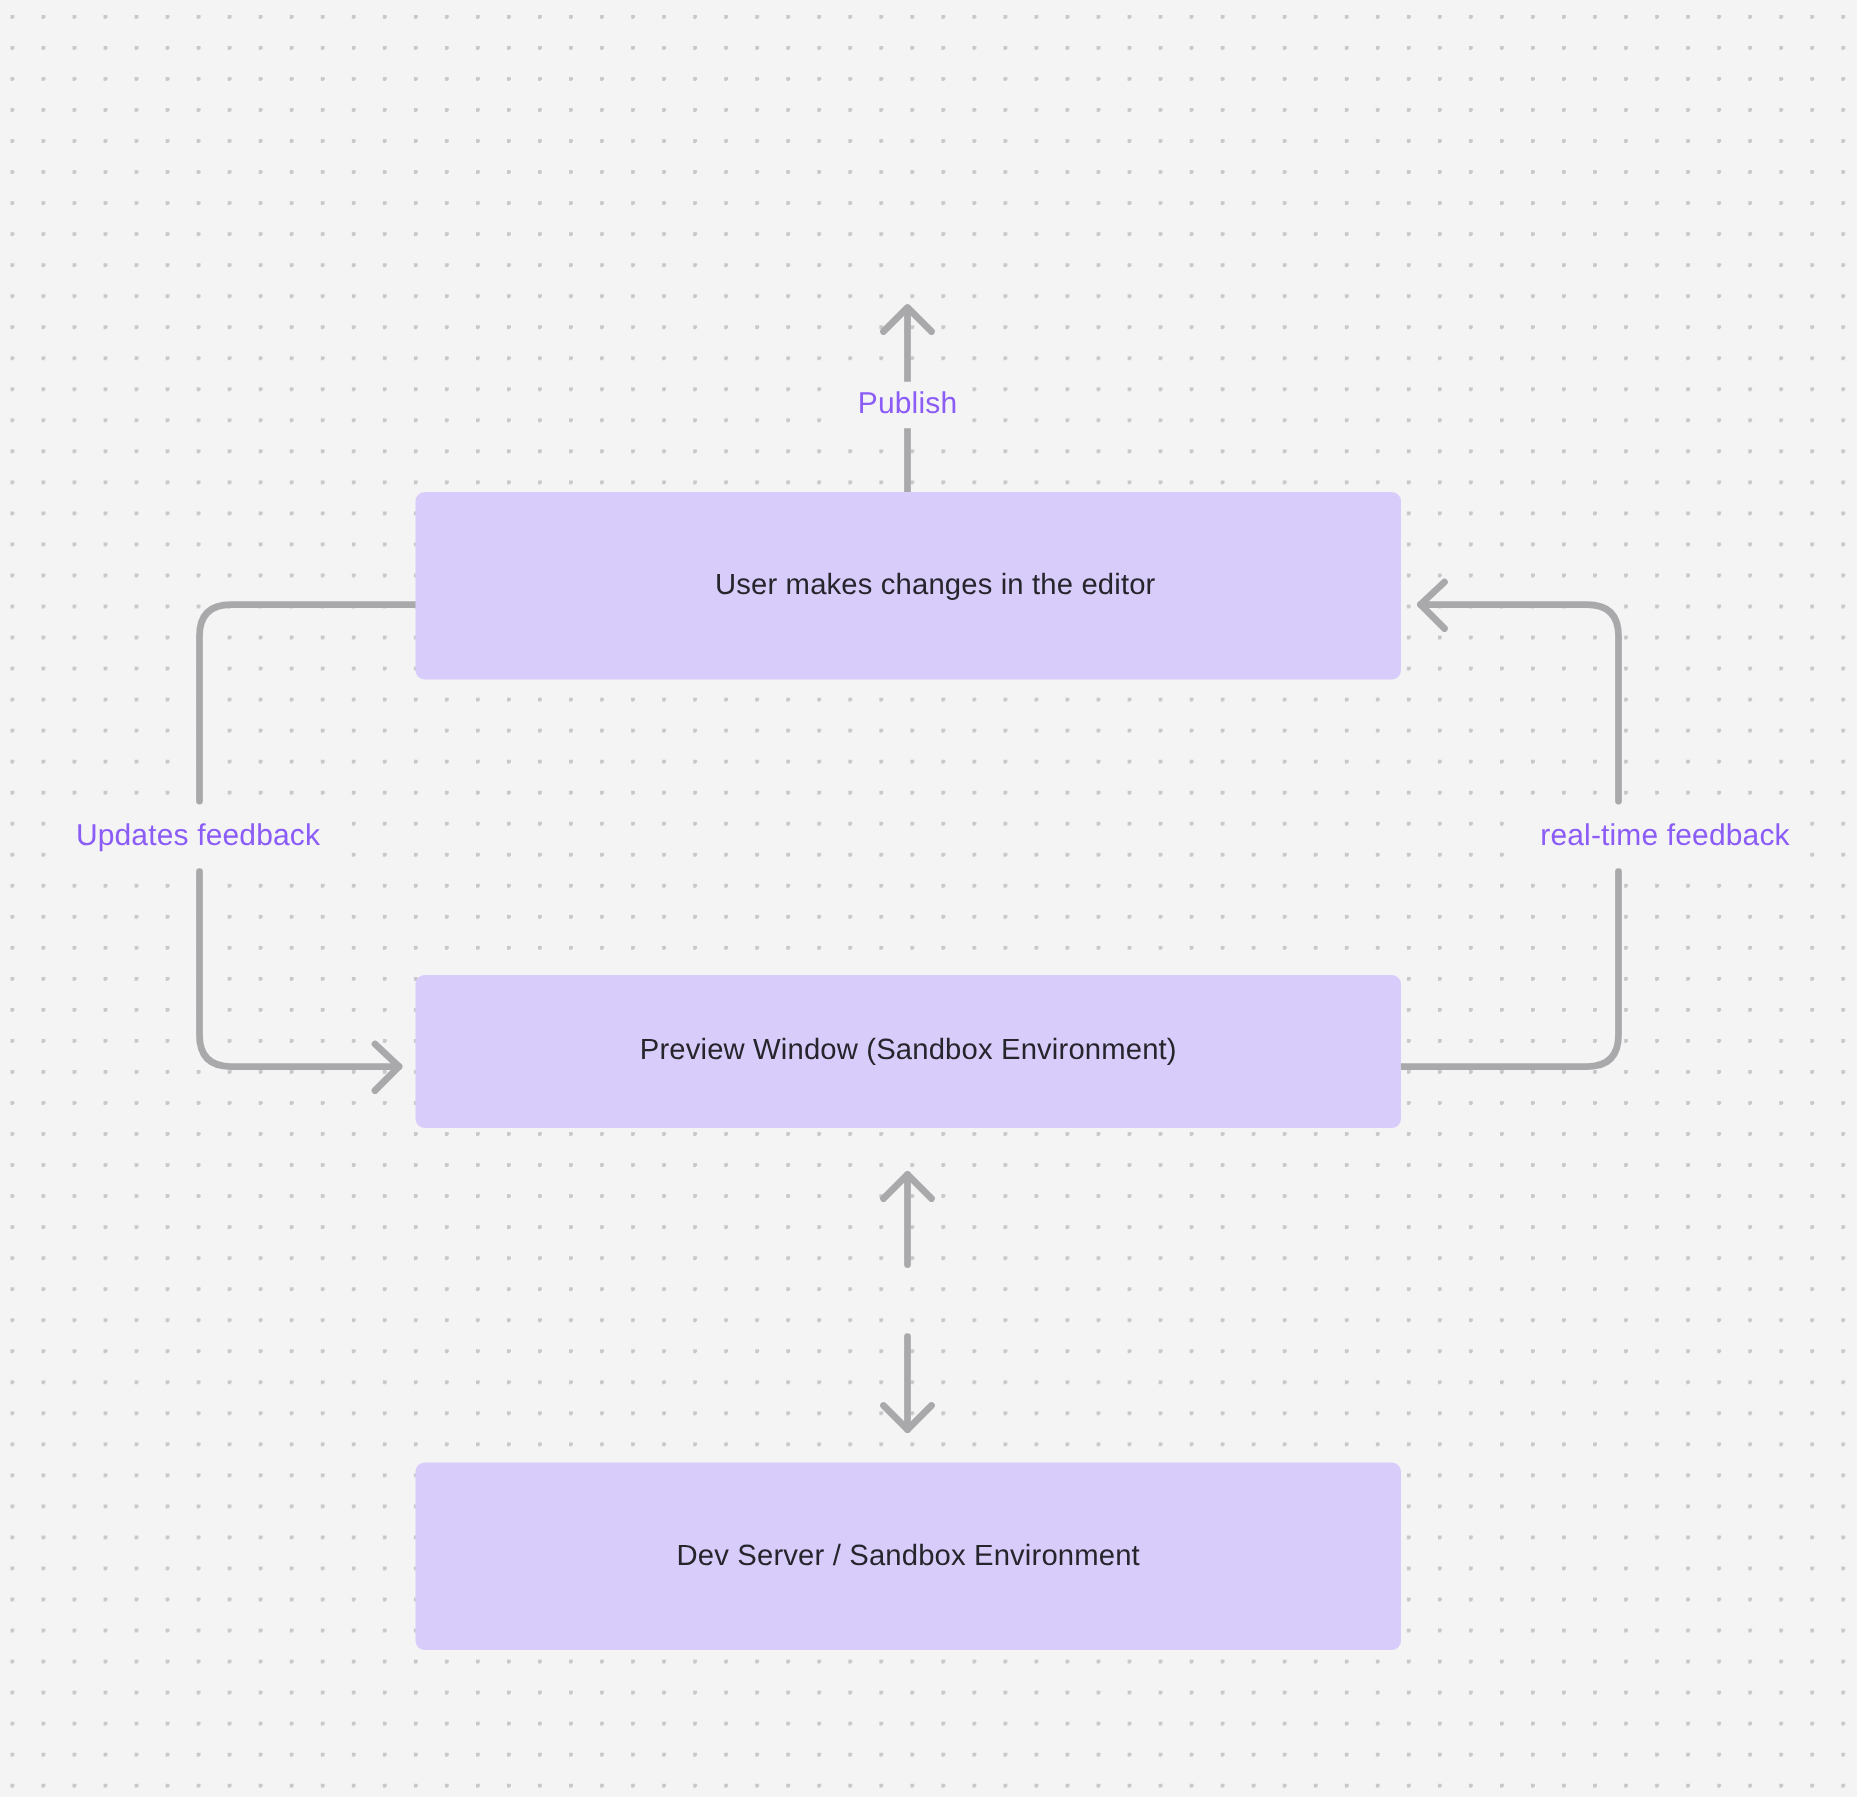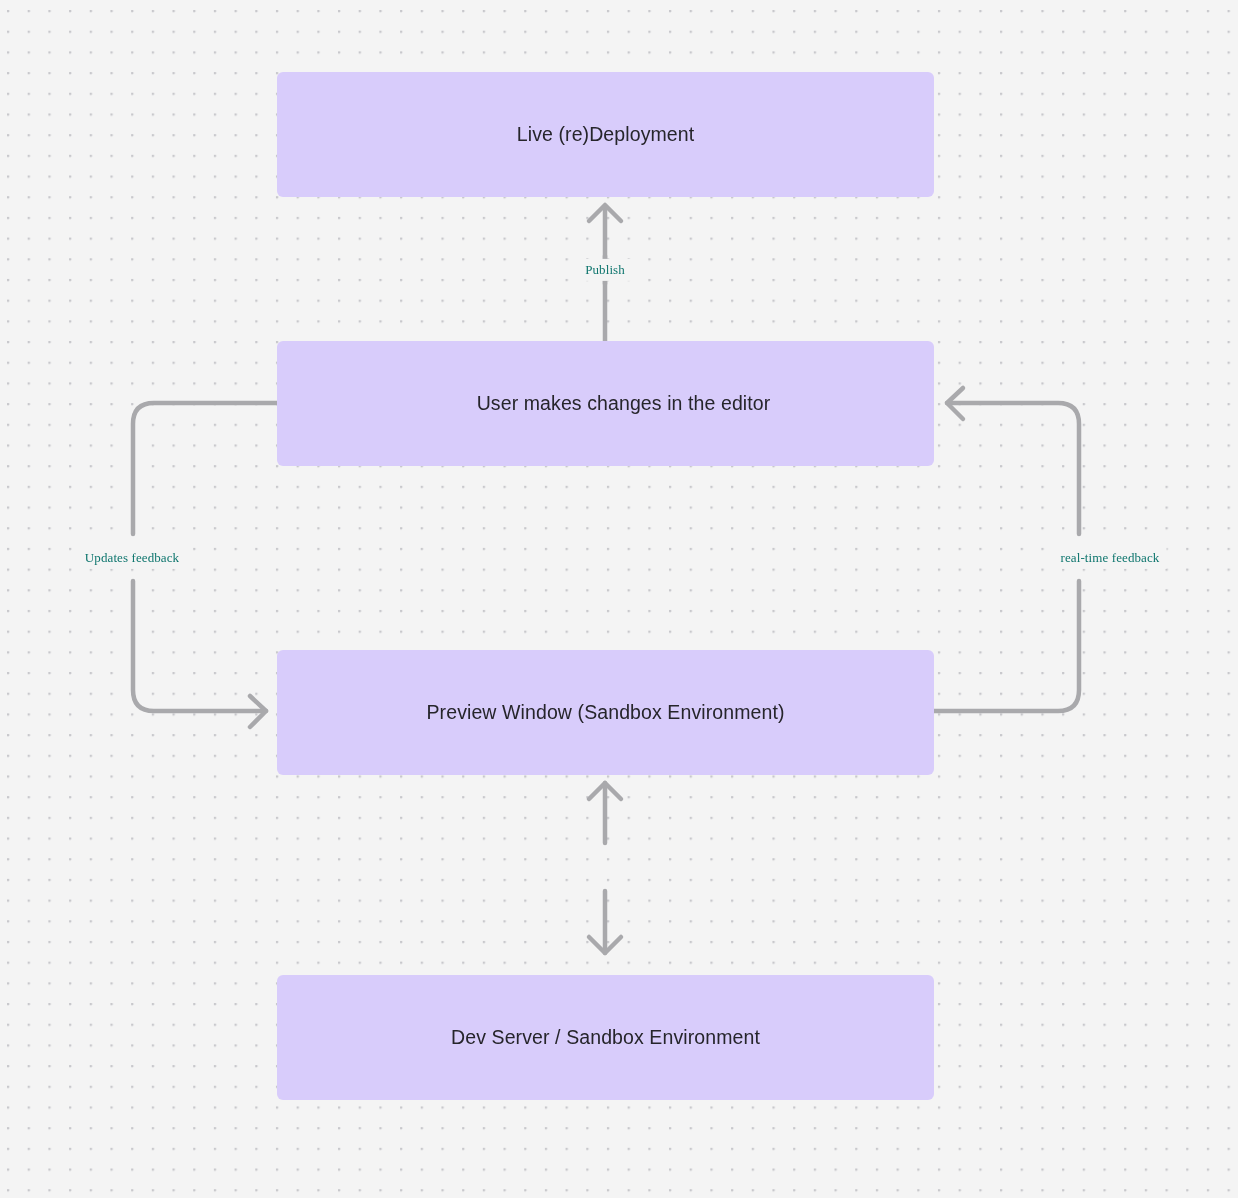--- a/index.html
+++ b/index.html
@@ -43,23 +43,23 @@
     font-size: 19.5px;
     font-family: "Liberation Sans", sans-serif;
     font-weight: 400;
     letter-spacing: 0.1px;
     text-align: center;
     line-height: 1.3;
     white-space: nowrap;
   }
   .edge-label {
     position: absolute;
-    color: #0f766e;
-    font-size: 13px;
-    font-family: Liberation Serif, serif;
+    color: #8b5cf6;
+    font-size: 20px;
+    font-family: Liberation Sans, sans-serif;
     font-weight: 400;
     letter-spacing: 0.1px;
     white-space: nowrap;
     background: #f4f4f4;
     padding: 3px 7px;
     line-height: 1.25;
   }
   .el-center { transform: translate(-50%, -50%); }
 </style>
 </head>
@@ -91,29 +91,26 @@
       <g>
         <path d="M 605 843 L 605 783"></path>
         <path d="M 589 799 L 605 783 L 621 799"></path>
         <path d="M 605 891 L 605 953"></path>
         <path d="M 589 937 L 605 953 L 621 937"></path>
       </g>
 
     </g>
   </svg>
 
-  <div class="node" style="left:277px; top:72px; width:657px; height:125px;">
-    <span class="node-label">Live (re)Deployment</span>
-  </div>
 
-  <div class="node" style="left:277px; top:341px; width:657px; height:125px;padding-left:36px;">
+  <div class="node" style="left:277px; top:328px; width:657px; height:125px;padding-left:36px;">
     <span class="node-label">User makes changes in the editor</span>
   </div>
 
-  <div class="node" style="left:277px; top:650px; width:657px; height:125px;">
+  <div class="node" style="left:277px; top:650px; width:657px; height:102px;">
     <span class="node-label">Preview Window (Sandbox Environment)</span>
   </div>
 
   <div class="node" style="left:277px; top:959px; width:657px; height:125px;margin-top:16px;">
     <span class="node-label">Dev Server / Sandbox Environment</span>
   </div>
 
   <div class="edge-label el-center" style="left:605px; top:270px;">Publish</div>
 
   <div class="edge-label el-center" style="left:132px; top:558px;">Updates feedback</div>

